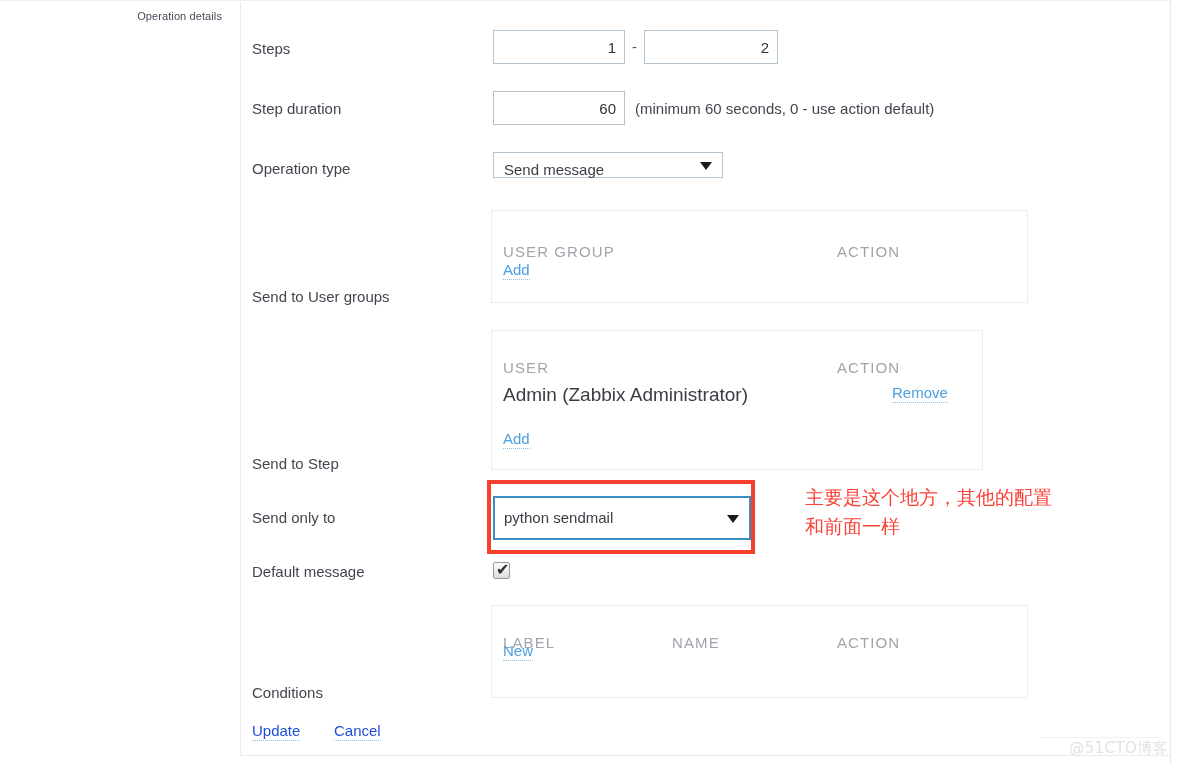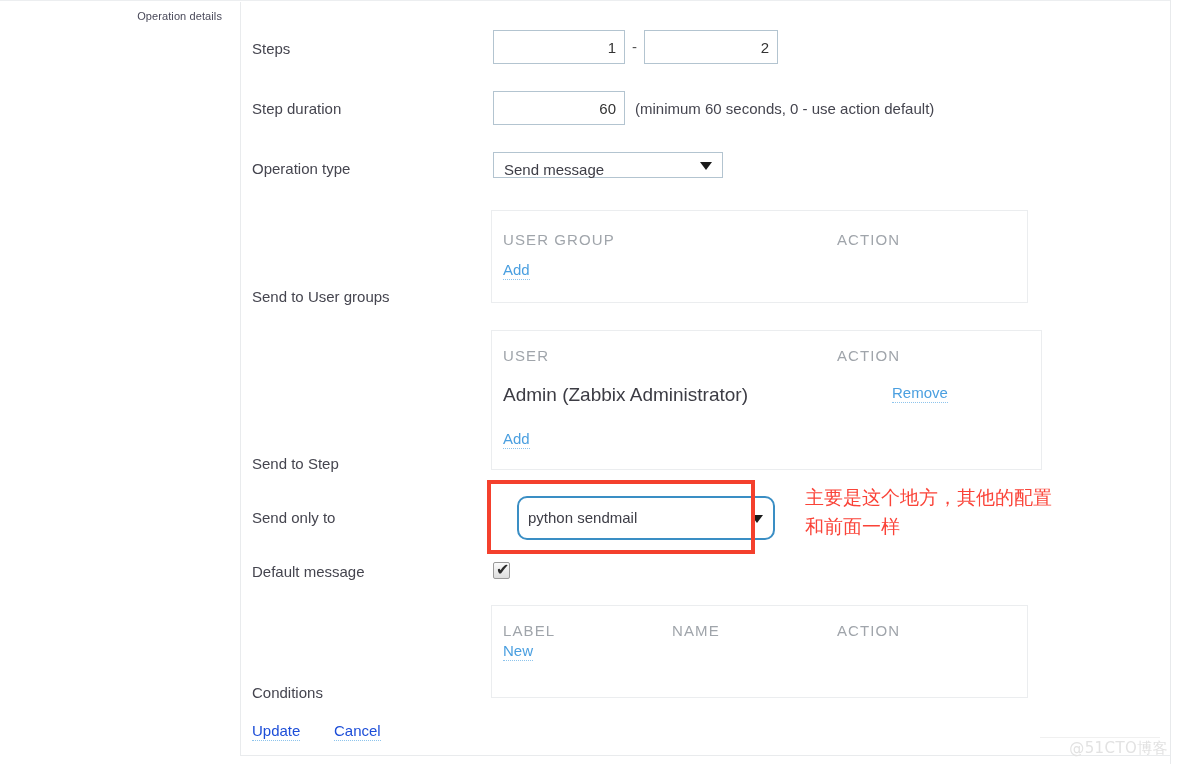--- a/index.html
+++ b/index.html
@@ -134,20 +134,21 @@
     border: 1px solid #ebedef;
     background: #fff;
   }
   .tbl .th {
     position: absolute;
     font-size: 15px;
     letter-spacing: 1.1px;
     color: #a0a5ab;
     text-transform: uppercase;
     white-space: nowrap;
+    margin-top: 12px;
   }
   .tbl .cell {
     position: absolute;
     font-size: 19px;
     color: #3c3c44;
     white-space: nowrap;
   }
 
   
   .lnk {
@@ -246,32 +247,32 @@
   </div>
 
   <div class="row-label" style="top:288px;">Send to User groups</div>
   <div class="tbl" style="left:491px; top:210px; width:537px; height:93px;">
     <span class="th" style="left:11px; top:20px;">User group</span>
     <span class="th" style="left:345px; top:20px;">Action</span>
     <span class="lnk" style="left:11px; top:50px;">Add</span>
   </div>
 
   <div class="row-label" style="top:455px;">Send to Step</div>
-  <div class="tbl" style="left:491px; top:330px; width:551px; height:140px;">
+  <div class="tbl" style="left:491px; top:330px; width:492px; height:140px;">
     <span class="th" style="left:11px; top:16px;">User</span>
     <span class="th" style="left:345px; top:16px;">Action</span>
 
     <span class="cell" style="left:11px; top:53px;">Admin (Zabbix Administrator)</span>
     <span class="lnk" style="left:400px; top:53px;">Remove</span>
 
     <span class="lnk" style="left:11px; top:99px;">Add</span>
   </div>
 
   <div class="row-label" style="top:509px;">Send only to</div>
-  <div class="sel focused" style="left:517px; top:496px; width:258px; height:44px;border-radius:10px;">
+  <div class="sel focused" style="left:493px; top:496px; width:258px; height:44px;">
     <span class="sel-text" style="line-height:40px;">python sendmail</span>
     <span class="caret"></span>
   </div>
   <div id="annotation-box"></div>
   <div id="annotation-text">主要是这个地方，其他的配置
 和前面一样</div>
 
   <div class="row-label" style="top:563px;">Default message</div>
   <div id="default-message-checkbox">
     <span class="tick">✔</span>

